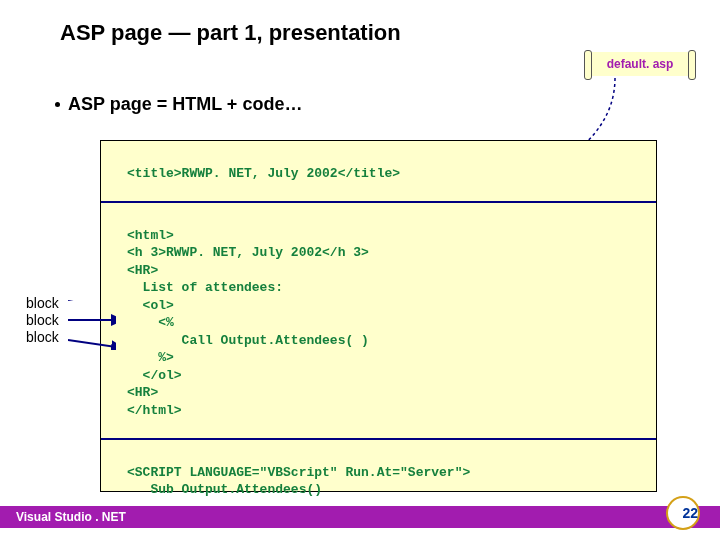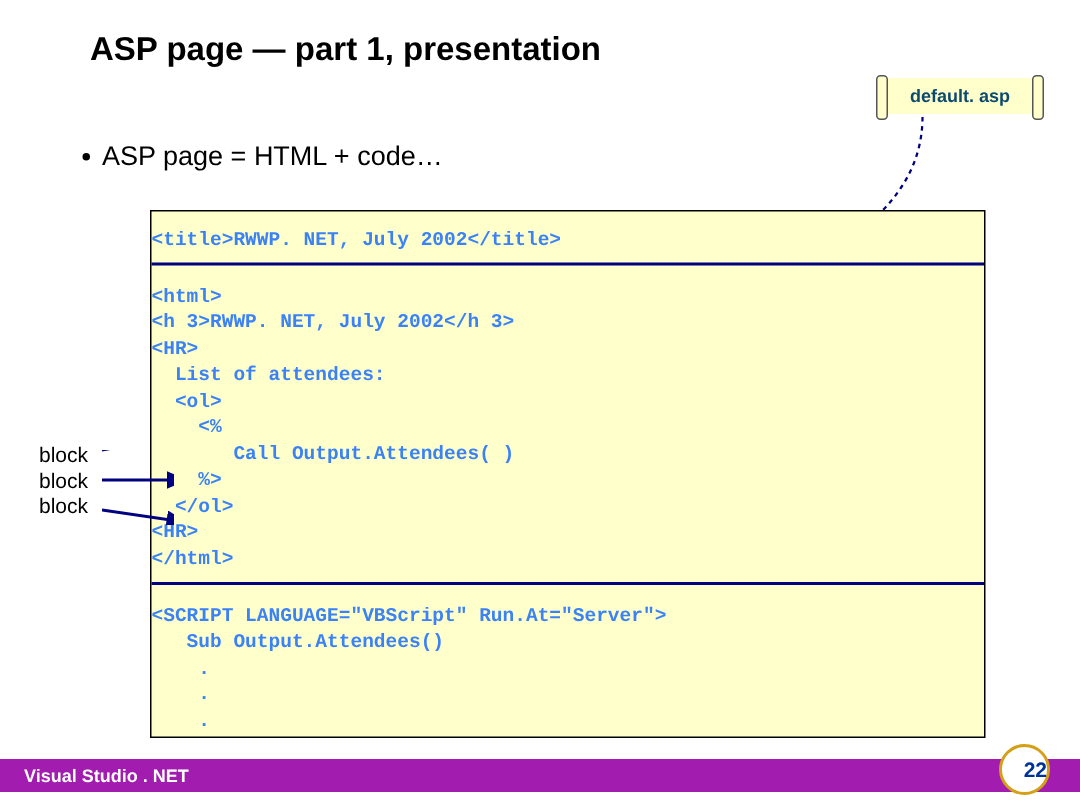--- a/index.html
+++ b/index.html
@@ -26,21 +26,21 @@
     color: #000;
   }
   
   .scroll-label {
     position: absolute;
     right: 30px;
     top: 52px;
     width: 100px;
     height: 24px;
     background: #ffffcc;
-    color: #0c4a6e;
+    color: #a21caf;
     font-size: 12px;
     font-weight: bold;
     text-align: center;
     line-height: 24px;
   }
   .scroll-label::before,
   .scroll-label::after {
     content: "";
     position: absolute;
     width: 6px;
@@ -59,21 +59,21 @@
     width: 100px;
     height: 24px;
     background: #888;
     z-index: -1;
   }
   .bullet-line {
     position: absolute;
     left: 68px;
     top: 94px;
     font-size: 18px;
-    font-weight: normal;
+    font-weight: bold;
     color: #000;
   }
   .bullet-dot {
     position: absolute;
     left: 55px;
     top: 102px;
     width: 5px;
     height: 5px;
     background: #000;
     border-radius: 50%;
@@ -82,26 +82,26 @@
   .codebox {
     position: absolute;
     left: 100px;
     top: 140px;
     width: 555px;
     height: 350px;
     background: #ffffcc;
     border: 1px solid #000;
   }
   .codebox pre {
-    margin: 0;
-    padding: 10px 12px 4px 0;
+    margin: 14px;
+    padding: 10px 12px 4px 12px;
     font-family: "Courier New", monospace;
     font-size: 13px;
     font-weight: bold;
-    color: #3b82f6;
+    color: #15803d;
     line-height: 1.35;
     white-space: pre;
   }
   .sep {
     margin: 2px 0;
     border: none;
     border-top: 2px solid #000080;
   }
   
   .annot {

